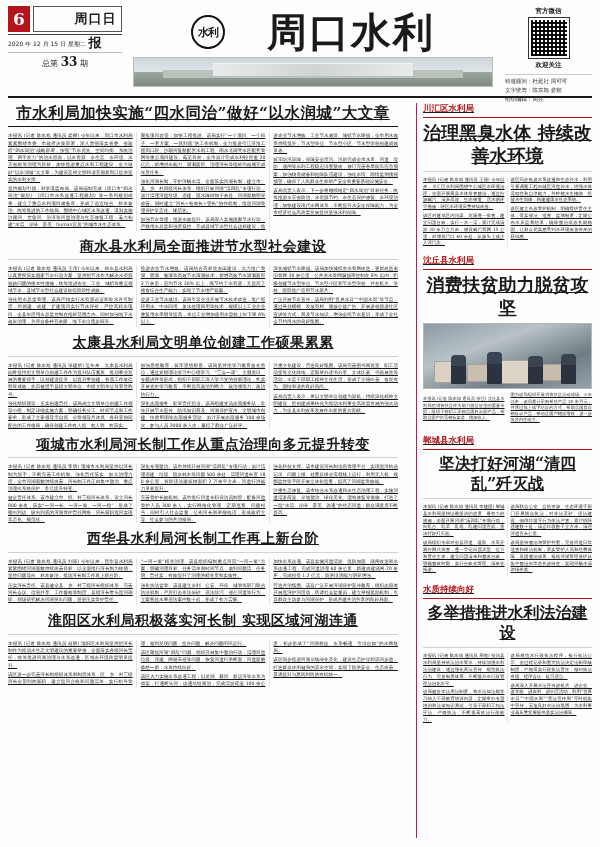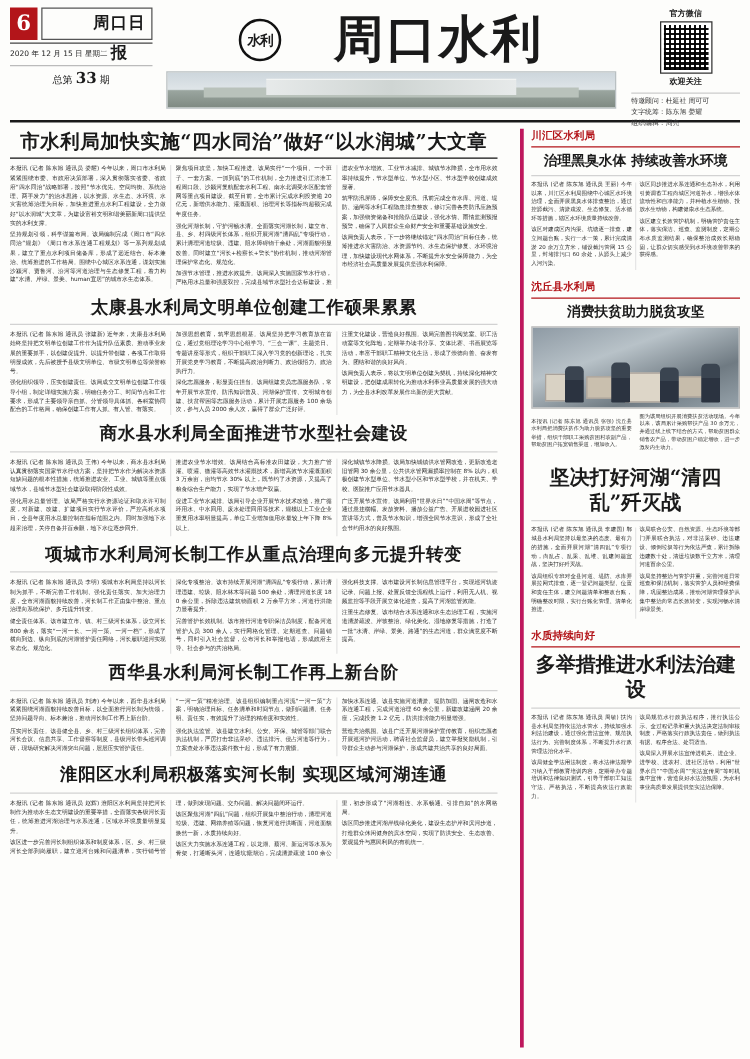--- a/index.html
+++ b/index.html
@@ -85,23 +85,23 @@
     background:
       repeating-linear-gradient(0deg,#111 0 2px,#fff 2px 4px),
       repeating-linear-gradient(90deg,#111 0 2px,#fff 2px 4px);
     background-blend-mode:multiply;
     border:2px solid #fff; outline:1px solid #333;
   }
   .mh-right .label { font-size:6.5px; line-height:1.6; color:#222;font-weight:bold; }
   .mh-right .credits { font-size:5.5px; line-height:1.7; color:#333; text-align:left; margin-top:3px; border-top:1px solid #ccc; padding-top:2px;}
 
   
-  .content { display:flex; gap:18px; margin-top:5px; height:735px; }
+  .content { display:flex; gap:18px; margin-top:5px; height:735px;text-decoration:underline; }
   .col-main { flex:1 1 auto; width:398px; }
-  .col-side { width:176px; flex:0 0 176px; border-left:3px solid #be185d; padding-left:6px; }
+  .col-side { width:176px; flex:0 0 176px; border-left:1px solid #be185d; padding-left:6px; }
 
   
   h1.hl {
     font-family:"DejaVu Serif", serif;
     font-size:15.5px; font-weight:bold; text-align:center;
     margin:0 0 4px; line-height:1.25; letter-spacing:0.5px;
   }
   h1.hl.sm { font-size:14px; }
   .rule { border:0; border-top:1px solid #111; margin:4px 0 5px; }
   .rule.thin { border-top:1px solid #d2d2d2; }
@@ -116,21 +116,21 @@
   .block { margin-bottom:7px; }
 
   
   .side-sec { margin-bottom:8px; }
   .side-kicker {
     font-size:8.5px; font-weight:bold; color:#b3151a;
     font-family:"DejaVu Serif", serif;
     border-bottom:1px solid #b3151a; padding-bottom:2px; margin-bottom:4px;
   }
   h2.shl {
-    font-family:"DejaVu Serif", serif; font-size:11px; font-weight:bold;
+    font-family:"DejaVu Serif", serif; font-size:18px; font-weight:bold;
     text-align:center; margin:0 0 4px; line-height:1.25;
   }
   h2.shl.tiny { font-size:16px; }
   .side-cols2 { column-count:2; column-gap:6px; column-rule:1px solid #e6e6e6; }
   .side-para { font-size:4.4px; line-height:1.55; text-align:justify; color:#2b2b2b; margin:0 0 2px; word-break:break-all; }
 
   .photo {
     width:100%; height:66px; margin:4px 0 3px;
     border:1px solid #b8b8b8;
     background:linear-gradient(160deg,#8e9aa4 0%, #b8c2c8 35%, #6f7a82 70%, #97a3ab 100%);
@@ -209,42 +209,42 @@
           <p class="para">坚持规划引领，科学谋篇布局。该局编制完成《周口市“四水同治”规划》《周口市水系连通工程规划》等一系列规划成果，建立了重点水利项目储备库，形成了远近结合、标本兼治、统筹推进的工作格局。围绕中心城区水系连通，谋划实施沙颍河、贾鲁河、汾河等河道治理与生态修复工程，着力构建“水清、岸绿、景美、human宜居”的城市水生态体系。</p>
           <p class="para">聚焦项目攻坚，加快工程推进。该局实行“一个项目、一个班子、一套方案、一抓到底”的工作机制，全力推进引江济淮工程周口段、沙颍河复航配套水利工程、南水北调受水区配套管网等重点项目建设。截至目前，全市累计完成水利投资逾 20 亿元，新增供水能力、灌溉面积、治理河长等指标均超额完成年度任务。</p>
           <p class="para">强化河湖长制，守护河畅水清。全面落实河湖长制，建立市、县、乡、村四级河长体系，组织开展河湖“清四乱”专项行动，累计清理河道垃圾、违建、阻水障碍物千余处，河湖面貌明显改善。同时建立“河长+检察长+警长”协作机制，推动河湖管理保护常态化、规范化。</p>
           <p class="para">加强节水管理，推进水效提升。该局深入实施国家节水行动，严格用水总量和强度双控，完成县域节水型社会达标建设，推进农业节水增效、工业节水减排、城镇节水降损，全市用水效率持续提升，节水型单位、节水型小区、节水型学校创建成效显著。</p>
           <p class="para">筑牢防汛屏障，保障安全度汛。汛前完成全市水库、河道、堤防、涵闸等水利工程隐患排查整改，修订完善各类防汛应急预案，加强物资储备和抢险队伍建设，强化水情、雨情监测预报预警，确保了人民群众生命财产安全和重要基础设施安全。</p>
           <p class="para">该局负责人表示，下一步将继续锚定“四水同治”目标任务，统筹推进水灾害防治、水资源节约、水生态保护修复、水环境治理，加快建设现代水网体系，不断提升水安全保障能力，为全市经济社会高质量发展提供坚强水利保障。</p>
         </div>
       </div>
 
       <div class="block">
+        <h1 class="hl sm">商水县水利局全面推进节水型社会建设</h1>
+        <hr class="rule thin">
+        <div class="cols3">
+          <p class="para">本报讯 (记者 陈东旭 通讯员 王伟) 今年以来，商水县水利局认真贯彻落实国家节水行动方案，坚持把节水作为解决水资源短缺问题的根本性措施，统筹推进农业、工业、城镇等重点领域节水，县域节水型社会建设取得阶段性成效。</p>
+          <p class="para">强化用水总量管理。该局严格实行水资源论证和取水许可制度，对新建、改建、扩建项目实行节水评价，严控高耗水项目，全县年度用水总量控制在指标范围之内。同时加强地下水超采治理，关停自备井百余眼，地下水位逐步回升。</p>
+          <p class="para">推进农业节水增效。该局结合高标准农田建设，大力推广管灌、喷灌、微灌等高效节水灌溉技术，新增高效节水灌溉面积 3 万余亩，亩均节水 30% 以上，既节约了水资源，又提高了粮食综合生产能力，实现了节水增产双赢。</p>
+          <p class="para">促进工业节水减排。该局引导企业开展节水技术改造，推广循环用水、中水回用、废水处理回用等技术，规模以上工业企业重复用水率明显提高，单位工业增加值用水量较上年下降 8% 以上。</p>
+          <p class="para">深化城镇节水降损。该局加快城镇供水管网改造，更新改造老旧管网 30 余公里，公共供水管网漏损率控制在 8% 以内，积极创建节水型单位、节水型小区和节水型学校，并在机关、学校、医院推广应用节水器具。</p>
+          <p class="para">广泛开展节水宣传。该局利用“世界水日”“中国水周”等节点，通过悬挂横幅、发放资料、播放公益广告、开展进校园进社区宣讲等方式，普及节水知识，增强全民节水意识，形成了全社会节约用水的良好氛围。</p>
+        </div>
+      </div>
+
+      <div class="block">
         <h1 class="hl sm">太康县水利局文明单位创建工作硕果累累</h1>
         <hr class="rule thin">
         <div class="cols3">
           <p class="para">本报讯 (记者 陈东旭 通讯员 张建新) 近年来，太康县水利局始终坚持把文明单位创建工作作为提升队伍素质、推动事业发展的重要抓手，以创建促提升、以提升带创建，各项工作取得明显成效，先后被授予县级文明单位、市级文明单位等荣誉称号。</p>
           <p class="para">强化组织领导，压实创建责任。该局成立文明单位创建工作领导小组，制定详细实施方案，明确任务分工、时间节点和工作要求，形成了主要领导亲自抓、分管领导具体抓、各科室协同配合的工作格局，确保创建工作有人抓、有人管、有落实。</p>
           <p class="para">加强思想教育，筑牢思想根基。该局坚持把学习教育放在首位，通过党组理论学习中心组学习、“三会一课”、主题党日、专题讲座等形式，组织干部职工深入学习党的创新理论，扎实开展党史学习教育，不断提高政治判断力、政治领悟力、政治执行力。</p>
           <p class="para">深化志愿服务，彰显责任担当。该局组建党员志愿服务队，常年开展节水宣传、防汛知识普及、河湖保护宣传、文明城市创建、扶贫帮困等志愿服务活动，累计开展志愿服务 100 余场次，参与人员 2000 余人次，赢得了群众广泛好评。</p>
           <p class="para">注重文化建设，营造良好氛围。该局完善图书阅览室、职工活动室等文化阵地，定期举办读书分享、文体比赛、书画展览等活动，丰富干部职工精神文化生活，形成了崇德向善、奋发有为、团结和谐的良好风尚。</p>
           <p class="para">该局负责人表示，将以文明单位创建为契机，持续深化精神文明建设，把创建成果转化为推动水利事业高质量发展的强大动力，为全县水利改革发展作出新的更大贡献。</p>
-        </div>
-      </div>
-
-      <div class="block">
-        <h1 class="hl sm">商水县水利局全面推进节水型社会建设</h1>
-        <hr class="rule thin">
-        <div class="cols3">
-          <p class="para">本报讯 (记者 陈东旭 通讯员 王伟) 今年以来，商水县水利局认真贯彻落实国家节水行动方案，坚持把节水作为解决水资源短缺问题的根本性措施，统筹推进农业、工业、城镇等重点领域节水，县域节水型社会建设取得阶段性成效。</p>
-          <p class="para">强化用水总量管理。该局严格实行水资源论证和取水许可制度，对新建、改建、扩建项目实行节水评价，严控高耗水项目，全县年度用水总量控制在指标范围之内。同时加强地下水超采治理，关停自备井百余眼，地下水位逐步回升。</p>
-          <p class="para">推进农业节水增效。该局结合高标准农田建设，大力推广管灌、喷灌、微灌等高效节水灌溉技术，新增高效节水灌溉面积 3 万余亩，亩均节水 30% 以上，既节约了水资源，又提高了粮食综合生产能力，实现了节水增产双赢。</p>
-          <p class="para">促进工业节水减排。该局引导企业开展节水技术改造，推广循环用水、中水回用、废水处理回用等技术，规模以上工业企业重复用水率明显提高，单位工业增加值用水量较上年下降 8% 以上。</p>
-          <p class="para">深化城镇节水降损。该局加快城镇供水管网改造，更新改造老旧管网 30 余公里，公共供水管网漏损率控制在 8% 以内，积极创建节水型单位、节水型小区和节水型学校，并在机关、学校、医院推广应用节水器具。</p>
-          <p class="para">广泛开展节水宣传。该局利用“世界水日”“中国水周”等节点，通过悬挂横幅、发放资料、播放公益广告、开展进校园进社区宣讲等方式，普及节水知识，增强全民节水意识，形成了全社会节约用水的良好氛围。</p>
         </div>
       </div>
 
       <div class="block">
         <h1 class="hl sm">项城市水利局河长制工作从重点治理向多元提升转变</h1>
         <hr class="rule thin">
         <div class="cols3">
           <p class="para">本报讯 (记者 陈东旭 通讯员 李明) 项城市水利局坚持以河长制为抓手，不断完善工作机制、强化责任落实、加大治理力度，全市河湖面貌持续改善，河长制工作正由集中整治、重点治理向系统保护、多元提升转变。</p>
           <p class="para">健全责任体系。该市建立市、镇、村三级河长体系，设立河长 800 余名，落实“一河一长、一河一策、一河一档”，形成了横向到边、纵向到底的河湖管护责任网络，河长履职巡河实现常态化、规范化。</p>
           <p class="para">深化专项整治。该市持续开展河湖“清四乱”专项行动，累计清理违建、垃圾、阻水林木等问题 500 余处，清理河道长度 180 余公里，拆除违法建筑物面积 2 万余平方米，河道行洪能力显著提升。</p>
@@ -308,20 +308,21 @@
           <div class="fig f3"></div>
             <div class="fig f4"></div>
         </div>
         <div class="cap2">
           <p class="caption">本报讯 (记者 陈东旭 通讯员 张强) 沈丘县水利局把消费扶贫作为助力脱贫攻坚的重要举措，组织干部职工采购贫困村农副产品，帮助贫困户拓宽销售渠道，增加收入。</p>
           <p class="caption">图为该局组织开展消费扶贫活动现场。今年以来，该局累计采购帮扶产品 30 余万元，并通过线上线下结合的方式，帮助贫困群众销售农产品，带动贫困户稳定增收，进一步激发内生动力。</p>
         </div>
       </div>
 
       <div class="side-sec">
+        <div class="side-kicker">郸城县水利局</div>
         <h2 class="shl tiny">坚决打好河湖“清四乱”歼灭战</h2>
         <hr class="rule thin">
         <div class="side-cols2">
           <p class="side-para">本报讯 (记者 陈东旭 通讯员 李建国) 郸城县水利局坚持以最坚决的态度、最有力的措施，全面开展河湖“清四乱”专项行动，向乱占、乱采、乱堆、乱建问题宣战，坚决打好歼灭战。</p>
           <p class="side-para">该局组织专班对全县河道、堤防、水库开展拉网式排查，逐一登记问题类型、位置和责任主体，建立问题清单和整改台账，明确整改时限，实行台账化管理、清单化推进。</p>
           <p class="side-para">该局联合公安、自然资源、生态环境等部门开展联合执法，对非法采砂、违法建设、倾倒垃圾等行为依法严查，累计拆除违建数十处，清运垃圾数千立方米，清理河道百余公里。</p>
           <p class="side-para">该局坚持整治与管护并重，完善河道日常巡查和保洁机制，落实管护人员和经费保障，巩固整治成果，推动河湖管理保护从集中整治向常态长效转变，实现河畅水清岸绿景美。</p>
         </div>
       </div>
 

